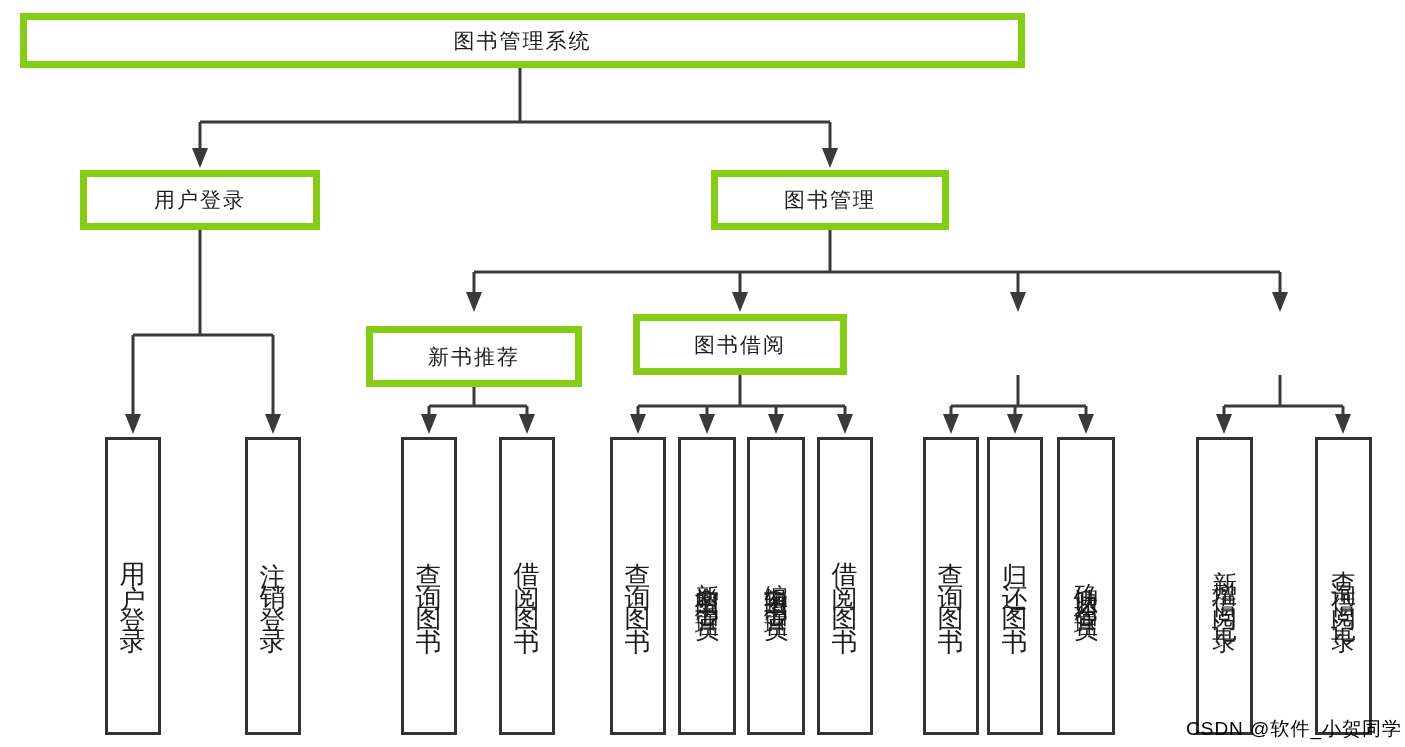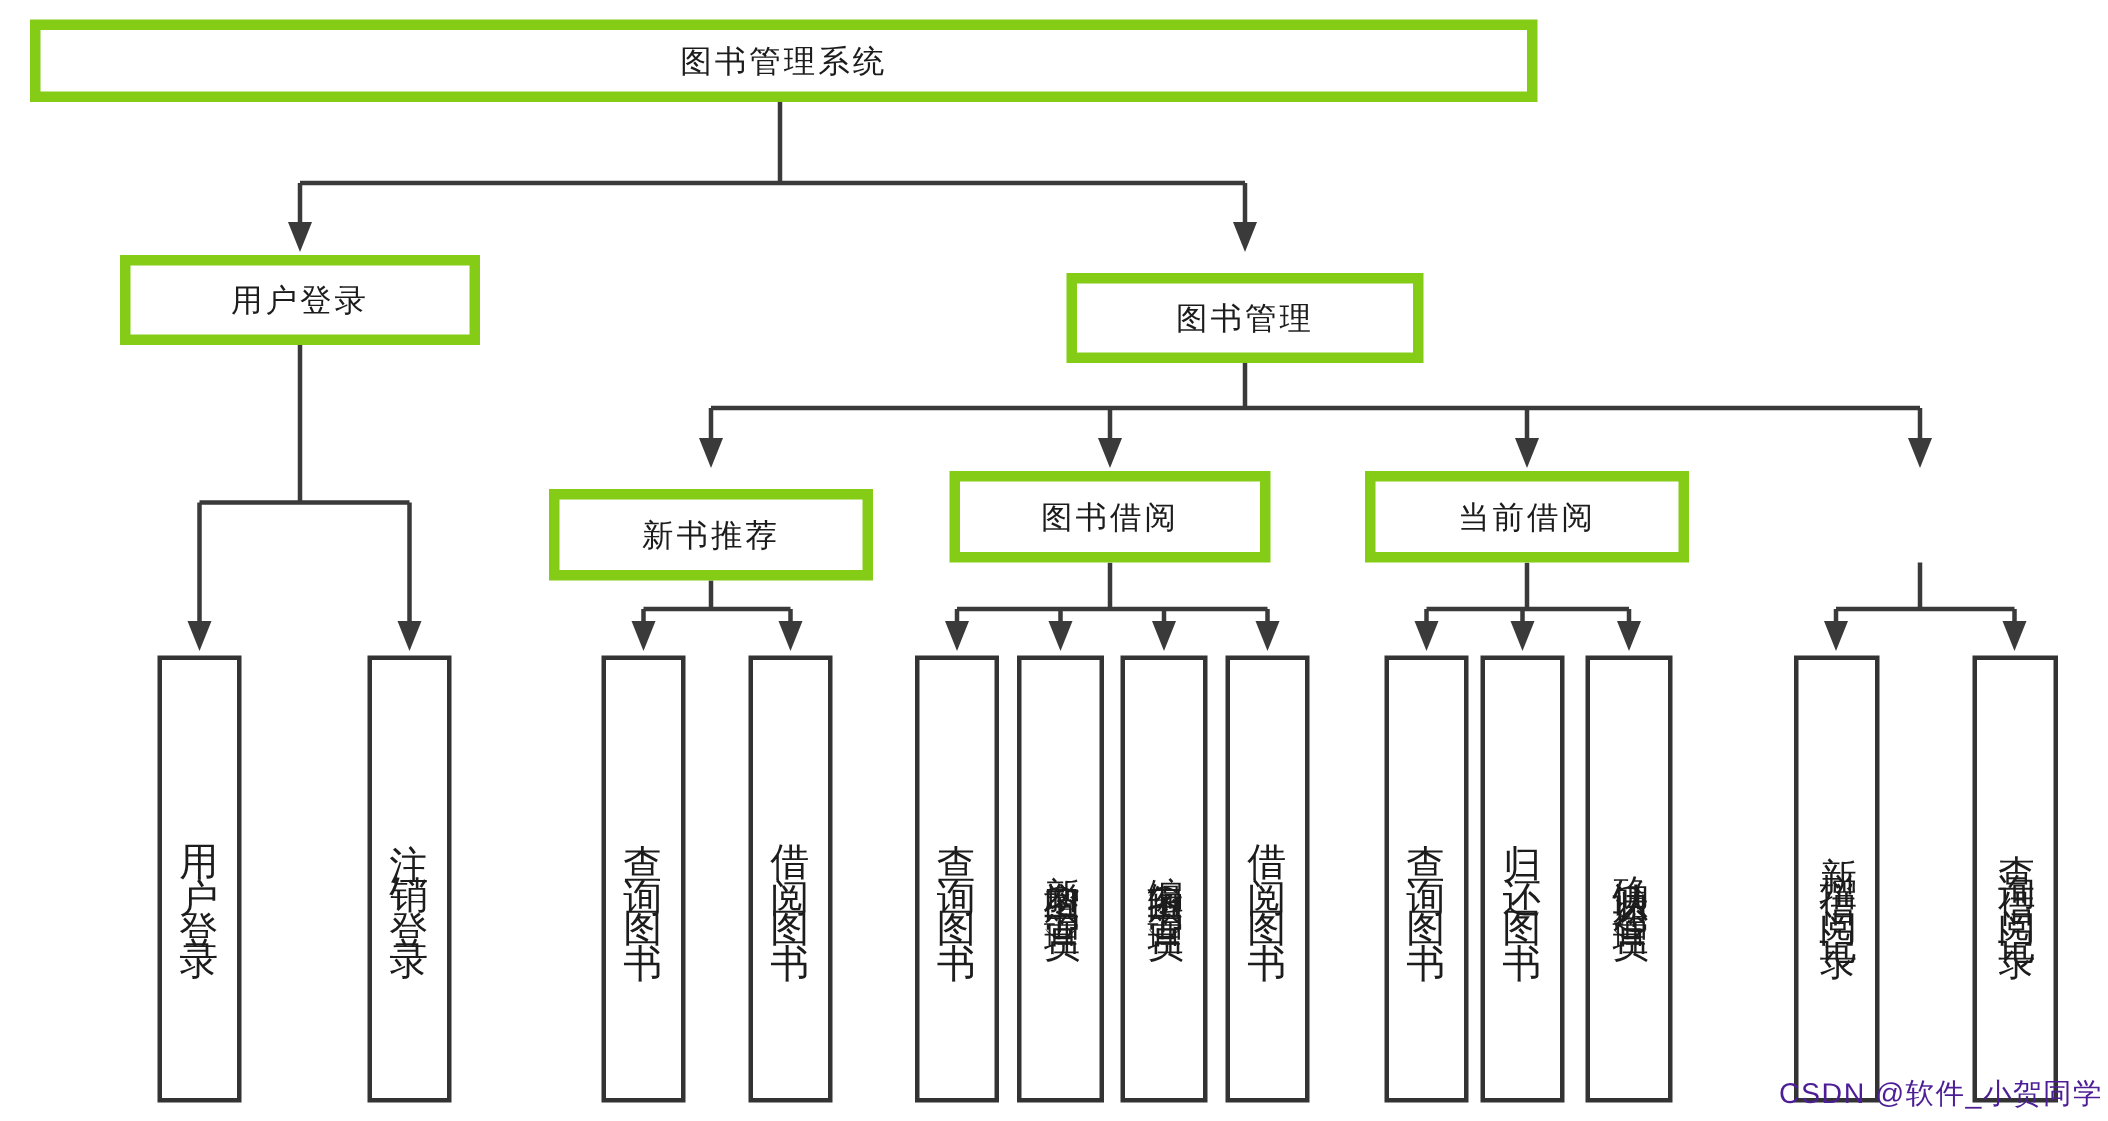--- a/index.html
+++ b/index.html
@@ -49,21 +49,21 @@
     overflow: hidden;
   }
   .leaf.medium { font-size: 25px; letter-spacing: 12px; }
   .leaf.long   { font-size: 24px; letter-spacing: 5px; }
   .watermark {
     position: absolute;
     left: 1186px;
     top: 716px;
     font-size: 19px;
     letter-spacing: 1px;
-    color: #4c1d95;
+    color: #000000;
     z-index: 5;
     white-space: nowrap;
   }
 </style>
 </head>
 <body>
 
 <div class="canvas">
 
   <svg class="connectors" viewBox="0 0 1405 747" xmlns="http://www.w3.org/2000/svg">
@@ -102,25 +102,24 @@
       <polygon points="1007,414 1023,414 1015,434"></polygon>
       <polygon points="1078,414 1094,414 1086,434"></polygon>
       <polygon points="1216,414 1232,414 1224,434"></polygon>
       <polygon points="1335,414 1351,414 1343,434"></polygon>
     </g>
   </svg>
 
   <div class="node" style="left:20px; top:13px; width:1005px; height:55px;">图书管理系统</div>
 
   <div class="node" style="left:80px; top:170px; width:240px; height:60px;">用户登录</div>
-  <div class="node" style="left:711px; top:170px; width:238px; height:60px;margin-top:12px;">图书管理</div>
+  <div class="node" style="left:711px; top:170px; width:238px; height:60px;">图书管理</div>
 
   <div class="node" style="left:366px; top:326px; width:216px; height:61px;">新书推荐</div>
   <div class="node" style="left:633px; top:314px; width:214px; height:61px;">图书借阅</div>
-  <div class="node" style="left:910px; top:314px; width:216px; height:61px;">当前借阅</div>
 
   <div class="leaf" style="left:105px; width:56px;">用户登录</div>
   <div class="leaf" style="left:245px; width:56px;">注销登录</div>
 
   <div class="leaf" style="left:401px; width:56px;">查询图书</div>
   <div class="leaf" style="left:499px; width:56px;">借阅图书</div>
 
   <div class="leaf" style="left:610px; width:56px;">查询图书</div>
   <div class="leaf long" style="left:678px; width:58px;">新增图书（管理员）</div>
   <div class="leaf long" style="left:747px; width:58px;">编辑图书（管理员）</div>

